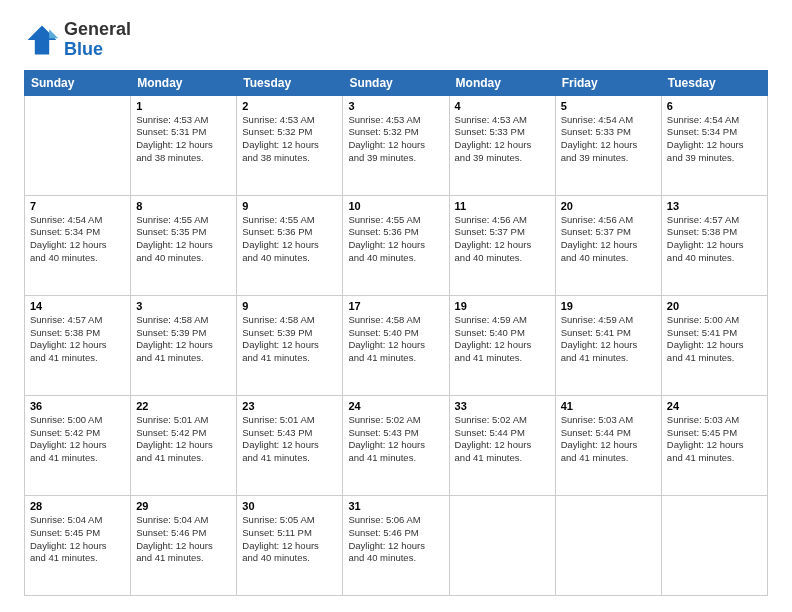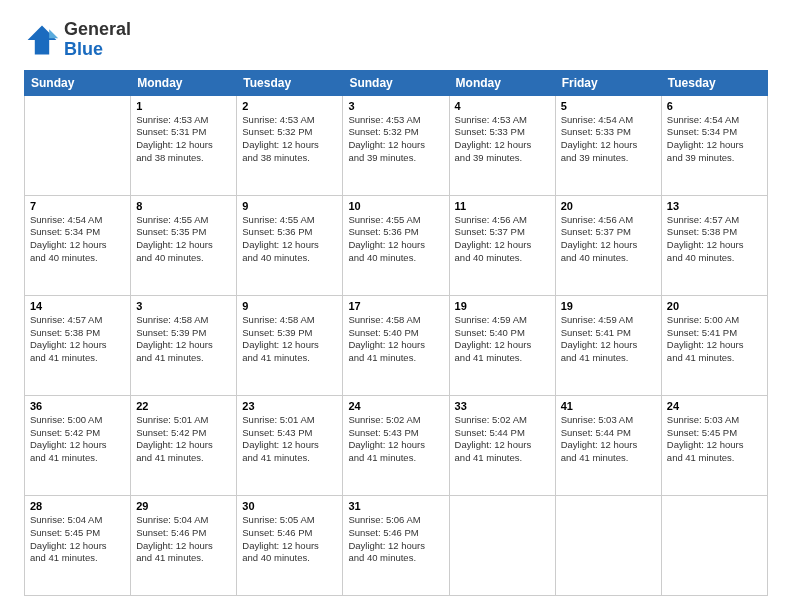--- a/index.html
+++ b/index.html
@@ -333,21 +333,21 @@
           <td>
             <span class="day-num">29</span>
             <div class="day-info" style="white-space: pre-line;">Sunrise: 5:04 AM
 Sunset: 5:46 PM
 Daylight: 12 hours
 and 41 minutes.</div>
           </td>
           <td>
             <span class="day-num">30</span>
             <div class="day-info" style="white-space: pre-line;">Sunrise: 5:05 AM
-Sunset: 5:46 PM
+Sunset: 5:11 PM
 Daylight: 12 hours
 and 40 minutes.</div>
           </td>
           <td>
             <span class="day-num">31</span>
             <div class="day-info" style="white-space: pre-line;">Sunrise: 5:06 AM
 Sunset: 5:46 PM
 Daylight: 12 hours
 and 40 minutes.</div>
           </td>

